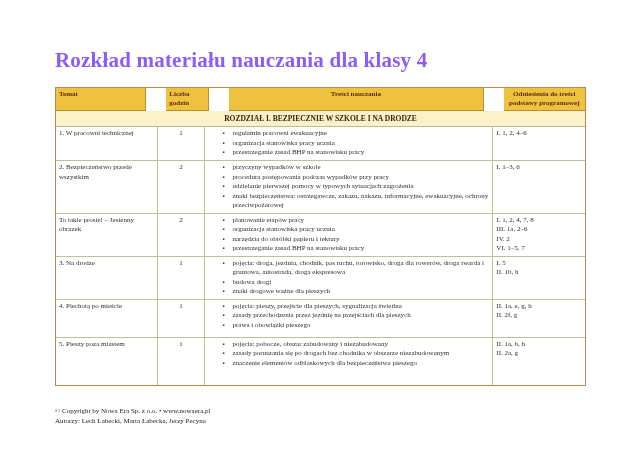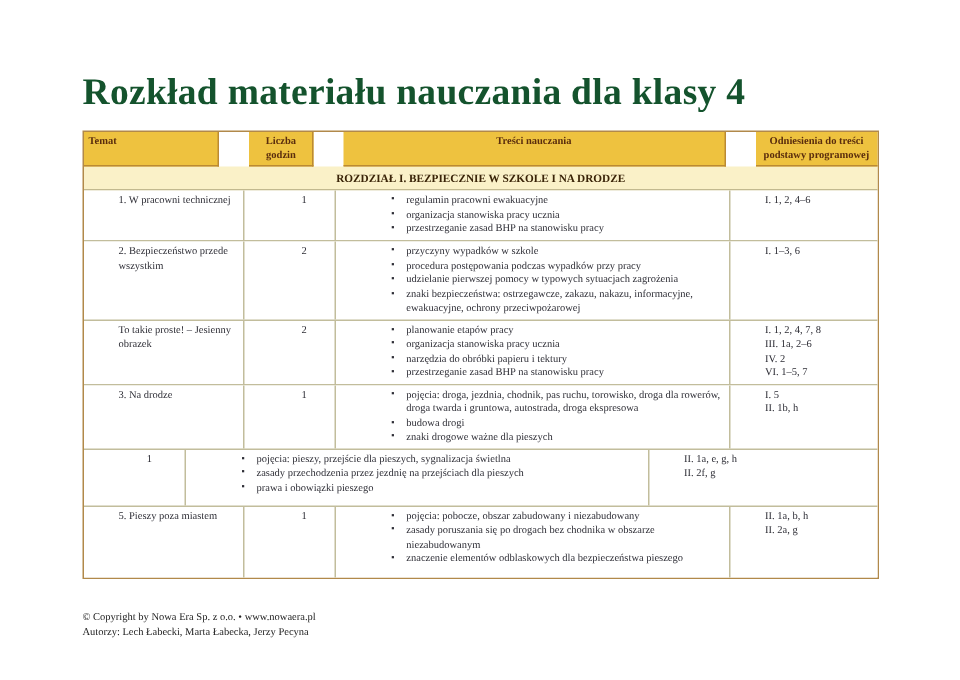--- a/index.html
+++ b/index.html
@@ -6,23 +6,23 @@
   html, body { width: 640px; height: 453px; }
   body {
     background: #ffffff;
     font-family: "Liberation Serif", serif;
     position: relative;
     overflow: hidden;
   }
   .page-title {
     position: absolute;
     left: 55px; top: 48px;
-    font-size: 25px;
+    font-size: 21px;
     font-weight: bold;
-    color: #14532d;
+    color: #8b5cf6;
     letter-spacing: 0.2px;
   }
   .doc-table {
     position: absolute;
     left: 55px; top: 87px;
     width: 531px;
     border: 1px solid #b1894a;
     border-collapse: collapse;
     font-size: 7px;
     color: #2e2e36;
@@ -33,40 +33,39 @@
     color: #5a2d0d;
     font-weight: bold;
     padding: 2px 3px;
     min-height: 23px;
     border-right: 1px solid #bb8a33;
     border-bottom: 1px solid #bb8a33;
     line-height: 9px;
   }
   .th:last-child { border-right: none; text-align: center; }
   .col-temat  { width: 102px; }
-  .col-godz   { width: 48px;  text-align: center; }
+  .col-godz   { width: 48px;  text-align: left; }
   .col-tresci { width: 289px; text-align: center; }
   .col-odn    { width: 92px;  text-align: center; }
   .section-row {
     background: #faf1c8;
     color: #3a2408;
     font-weight: bold;
     text-align: center;
     padding: 3px 12px;
     font-size: 7.5px;
     border-bottom: 1px solid #c2b98f;
     line-height: 9px;
   }
   .row { display: flex; border-bottom: 1px solid #c2bd9c; background: #ffffff; }
   .row:last-child { border-bottom: none; }
   .td {
     padding: 2px 3px;
     border-right: 1px solid #c2bd9c;
     line-height: 9.5px;
-    margin-left: 20px;
   }
   .td:last-child { border-right: none; }
   .td-temat  { width: 102px; }
   .td-godz   { width: 48px; text-align: center; }
   .td-tresci { width: 289px; }
   .td-odn    { width: 92px; }
   
   .row:nth-child(1) .td { min-height: 33px; }
   .row:nth-child(2) .td { min-height: 42px; }
   .row:nth-child(3) .td { min-height: 40px; }
@@ -208,20 +207,21 @@
             </li>
           </ul>
     </div>
     <div class="td td-odn">
           <span class="odn-line">I. 5</span>
           <span class="odn-line">II. 1b, h</span>
         </div>
   </div>
 
   <div class="row">
+    <div class="td td-temat"><span>4. Piechotą po mieście</span></div>
     <div class="td td-godz"><span>1</span></div>
     <div class="td td-tresci">
       <ul class="bullet-list">
             <li class="bullet-item">
               <span class="bullet-glyph">▪</span>
               <span class="bullet-text">pojęcia: pieszy, przejście dla pieszych, sygnalizacja świetlna</span>
             </li>
             <li class="bullet-item">
               <span class="bullet-glyph">▪</span>
               <span class="bullet-text">zasady przechodzenia przez jezdnię na przejściach dla pieszych</span>

